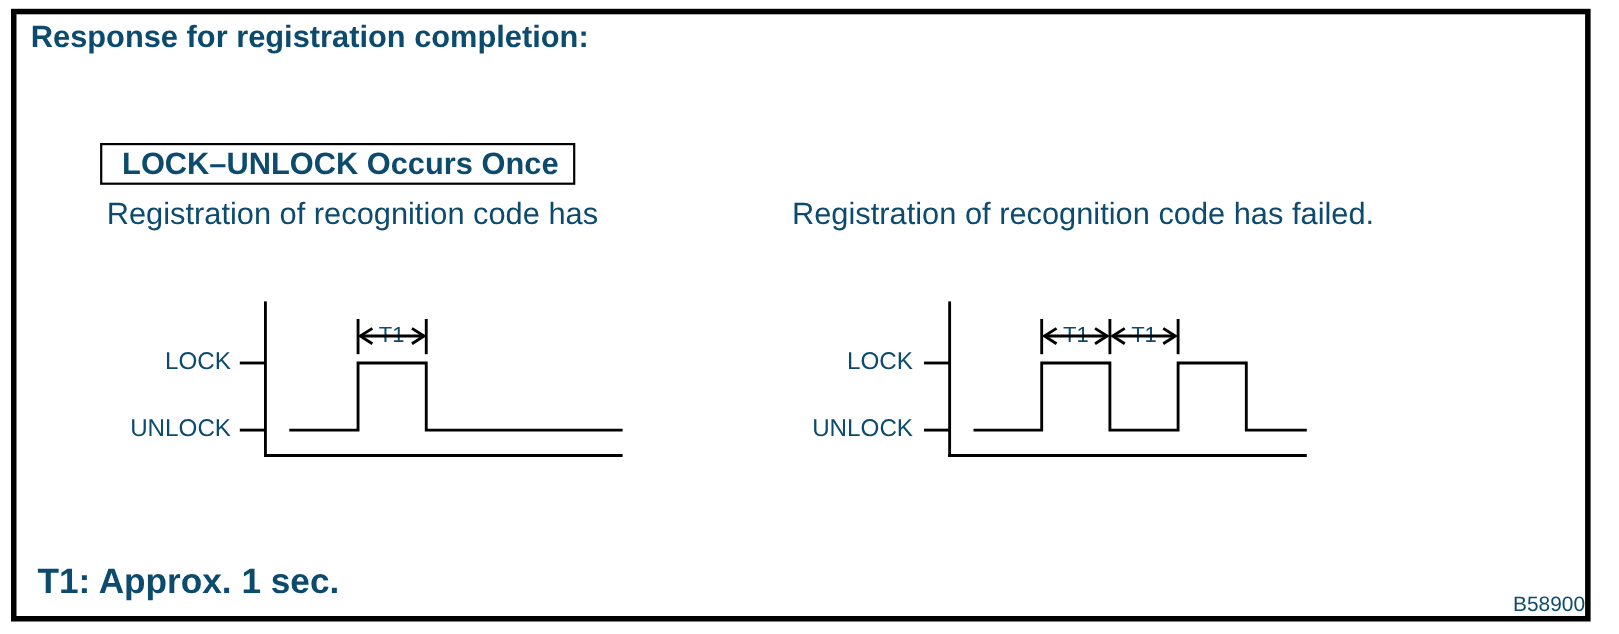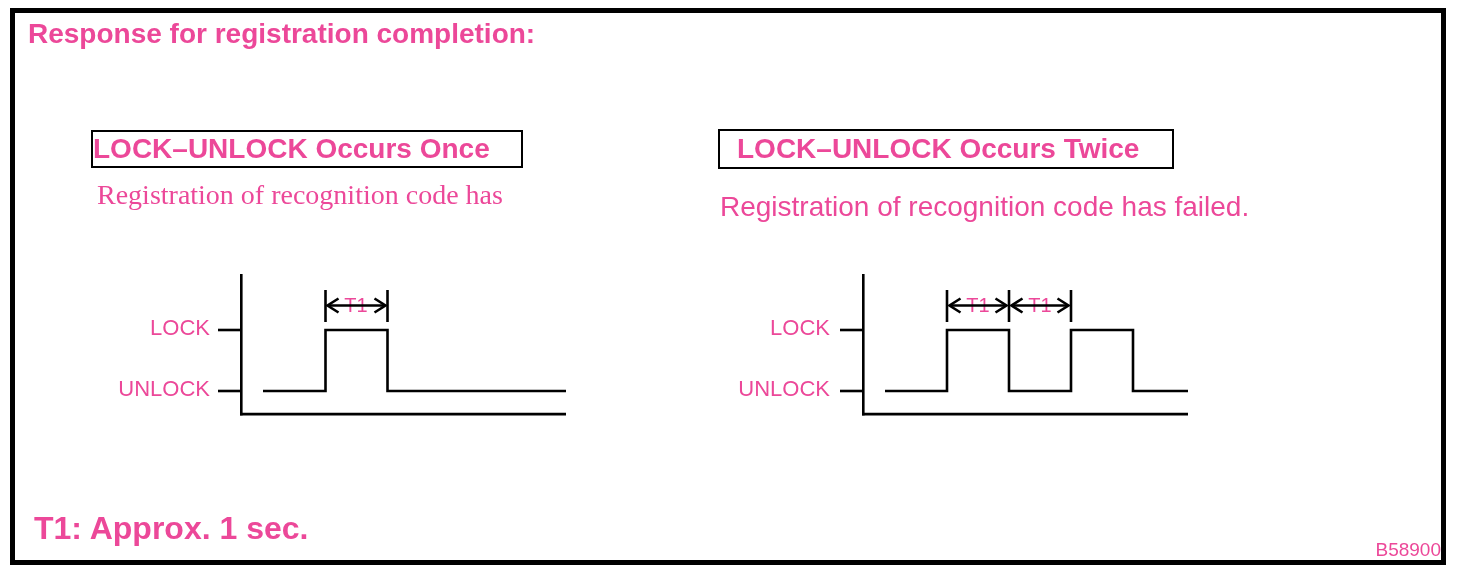--- a/index.html
+++ b/index.html
@@ -1,21 +1,21 @@
 <!DOCTYPE html>
 <html><head>
 <meta charset="utf-8">
 <style>
   html, body { margin: 0; padding: 0; background: #fff; }
   .canvas {
     position: relative;
     width: 1472px;
     height: 576px;
     background: #ffffff;
-    color: #ec4899;
+    color: #0c4a6e;
     font-family: "Liberation Sans", sans-serif;
     overflow: hidden;
   }
   .abs { position: absolute; }
   .frame {
     position: absolute;
     left: 10px; top: 8px;
     width: 1436px; height: 557px;
     border: 5px solid #000;
     box-sizing: border-box;
@@ -64,34 +64,31 @@
 </style>
 </head>
 <body>
 
 <div class="canvas">
 
   <div class="frame"></div>
 
   <div class="abs title">Response for registration completion:</div>
 
-  <div class="abs hdr-box" style="left:91px; top:130px; width:432px; height:38px; ">
+  <div class="abs hdr-box" style="left:91px; top:130px; width:432px; height:38px; padding-left:18px;">
     <span>LOCK–UNLOCK Occurs Once</span>
   </div>
-  <div class="abs desc" style="left:97px; top:180px;font-family:Liberation Serif, serif;">
+  <div class="abs desc" style="left:97px; top:180px;">
     <div>Registration of recognition code has</div>
   </div>
   <div class="abs sig-label" style="left:60px; top:317px;">LOCK</div>
   <div class="abs sig-label" style="left:60px; top:378px;">UNLOCK</div>
   <div class="abs t1-label" style="left:334px; top:259px;">T1</div>
 
-  <div class="abs hdr-box" style="left:718px; top:129px; width:456px; height:40px; padding-left:17px;">
-    <span>LOCK–UNLOCK Occurs Twice</span>
-  </div>
-  <div class="abs desc" style="left:720px; top:192px;">
+  <div class="abs desc" style="left:720px; top:180px;">
     <div>Registration of recognition code has failed.</div>
   </div>
   <div class="abs sig-label" style="left:680px; top:317px;">LOCK</div>
   <div class="abs sig-label" style="left:680px; top:378px;">UNLOCK</div>
   <div class="abs t1-label" style="left:956px; top:259px;">T1</div>
   <div class="abs t1-label" style="left:1018px; top:259px;">T1</div>
 
   <svg class="diagram-layer" viewBox="0 0 1472 576" xmlns="http://www.w3.org/2000/svg">
 
     <path d="M241.3 274 V415.4"></path>

